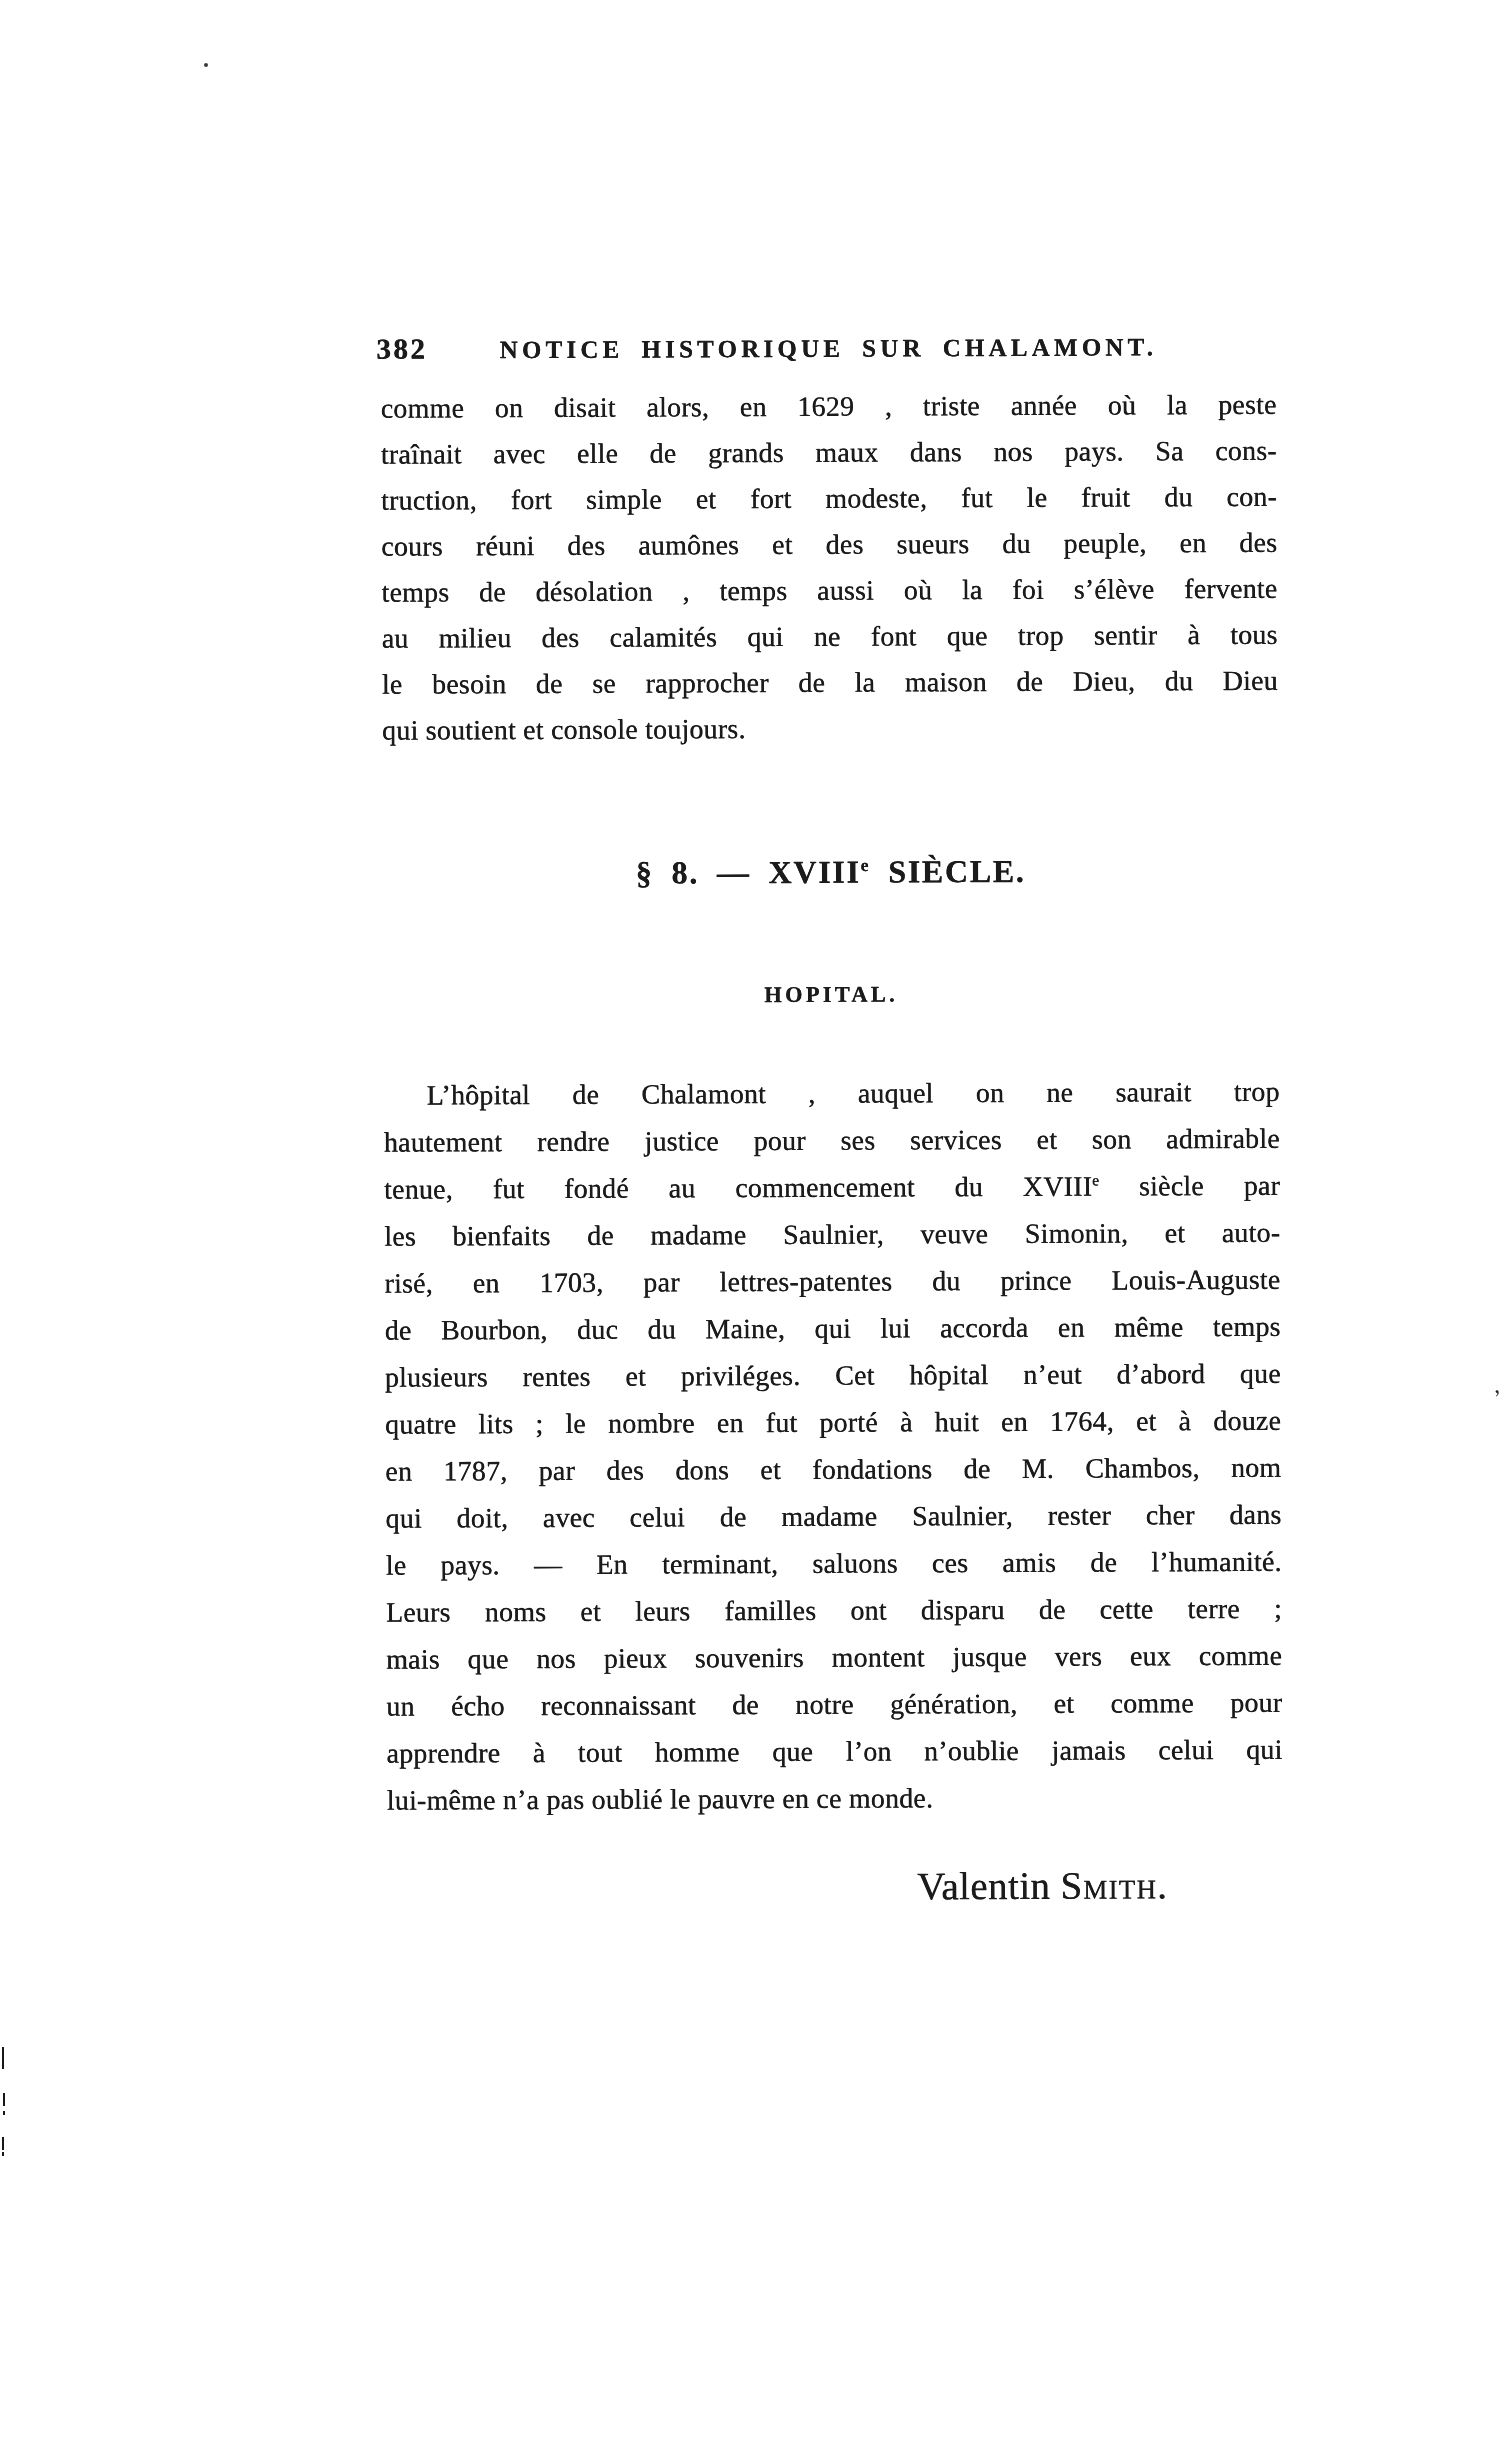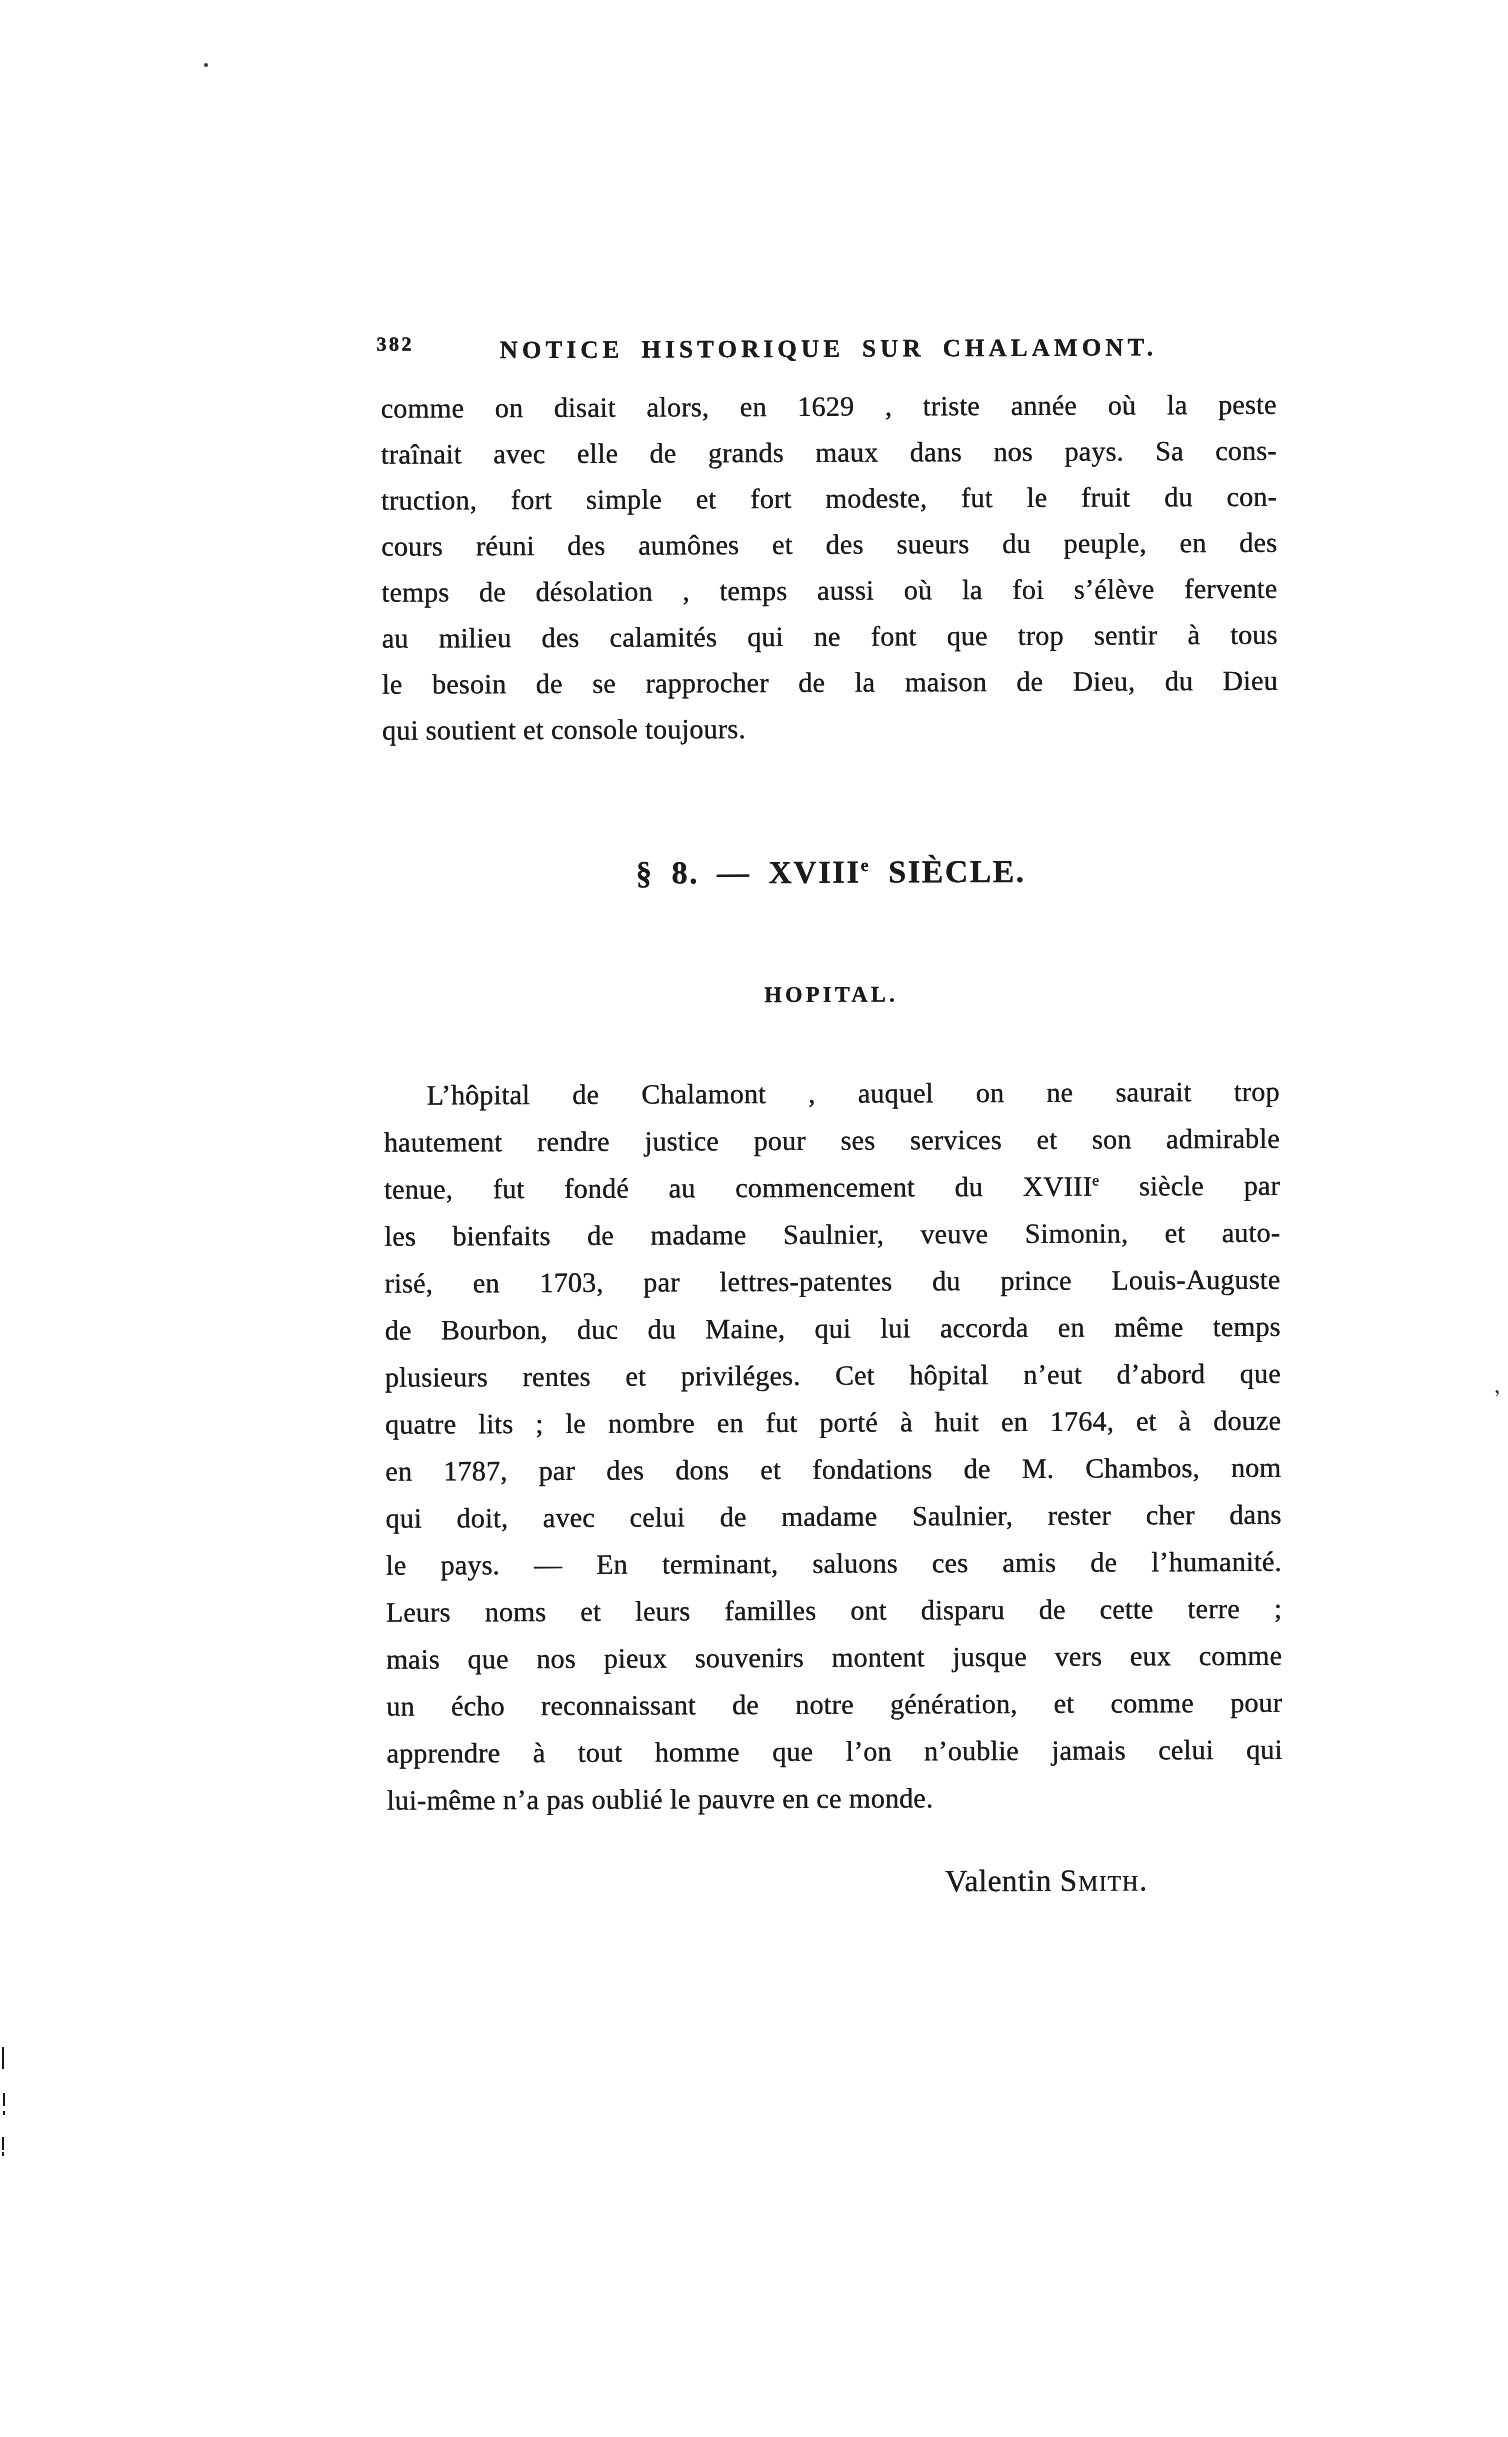--- a/index.html
+++ b/index.html
@@ -15,21 +15,21 @@
   .content {
     position: absolute;
     inset: 0;
     transform: rotate(-0.25deg);
     transform-origin: 50% 30%;
   }
   
   .runhead-number {
     position: absolute;
     left: 378px; top: 331px;
-    font-size: 20px; font-weight: bold; letter-spacing: 2.5px;
+    font-size: 29px; font-weight: bold; letter-spacing: 2.5px;
     text-shadow: 0.3px 0.2px 0 currentColor;
   }
   .runhead-title {
     position: absolute;
     left: 382px; top: 335px; width: 896px;
     text-align: center;
     font-size: 25px; font-weight: bold; letter-spacing: 4.2px; word-spacing: 7.5px;
     text-shadow: 0.2px 0.2px 0 currentColor;
     white-space: nowrap;
   }
@@ -66,22 +66,22 @@
   .section-subheading {
     position: absolute;
     left: 382px; top: 982px; width: 896px;
     text-align: center;
     font-size: 22.4px; font-weight: bold; letter-spacing: 3.3px;
     text-shadow: 0.2px 0.2px 0 currentColor;
   }
   
   .signature {
     position: absolute;
-    left: 940px; top: 1864px;
-    font-size: 31px;
+    left: 912px; top: 1864px;
+    font-size: 39px;
     letter-spacing: 0.4px;
     text-shadow: 0.3px 0.2px 0 currentColor;
     white-space: nowrap;
   }
   .signature .sc { font-variant: small-caps; letter-spacing: 1.2px; }
   
   .artifact { position: absolute; background: #161616; }
   .speck { position: absolute; background: #3a3a3a; border-radius: 50%; }
   .comma-mark {
     position: absolute;

